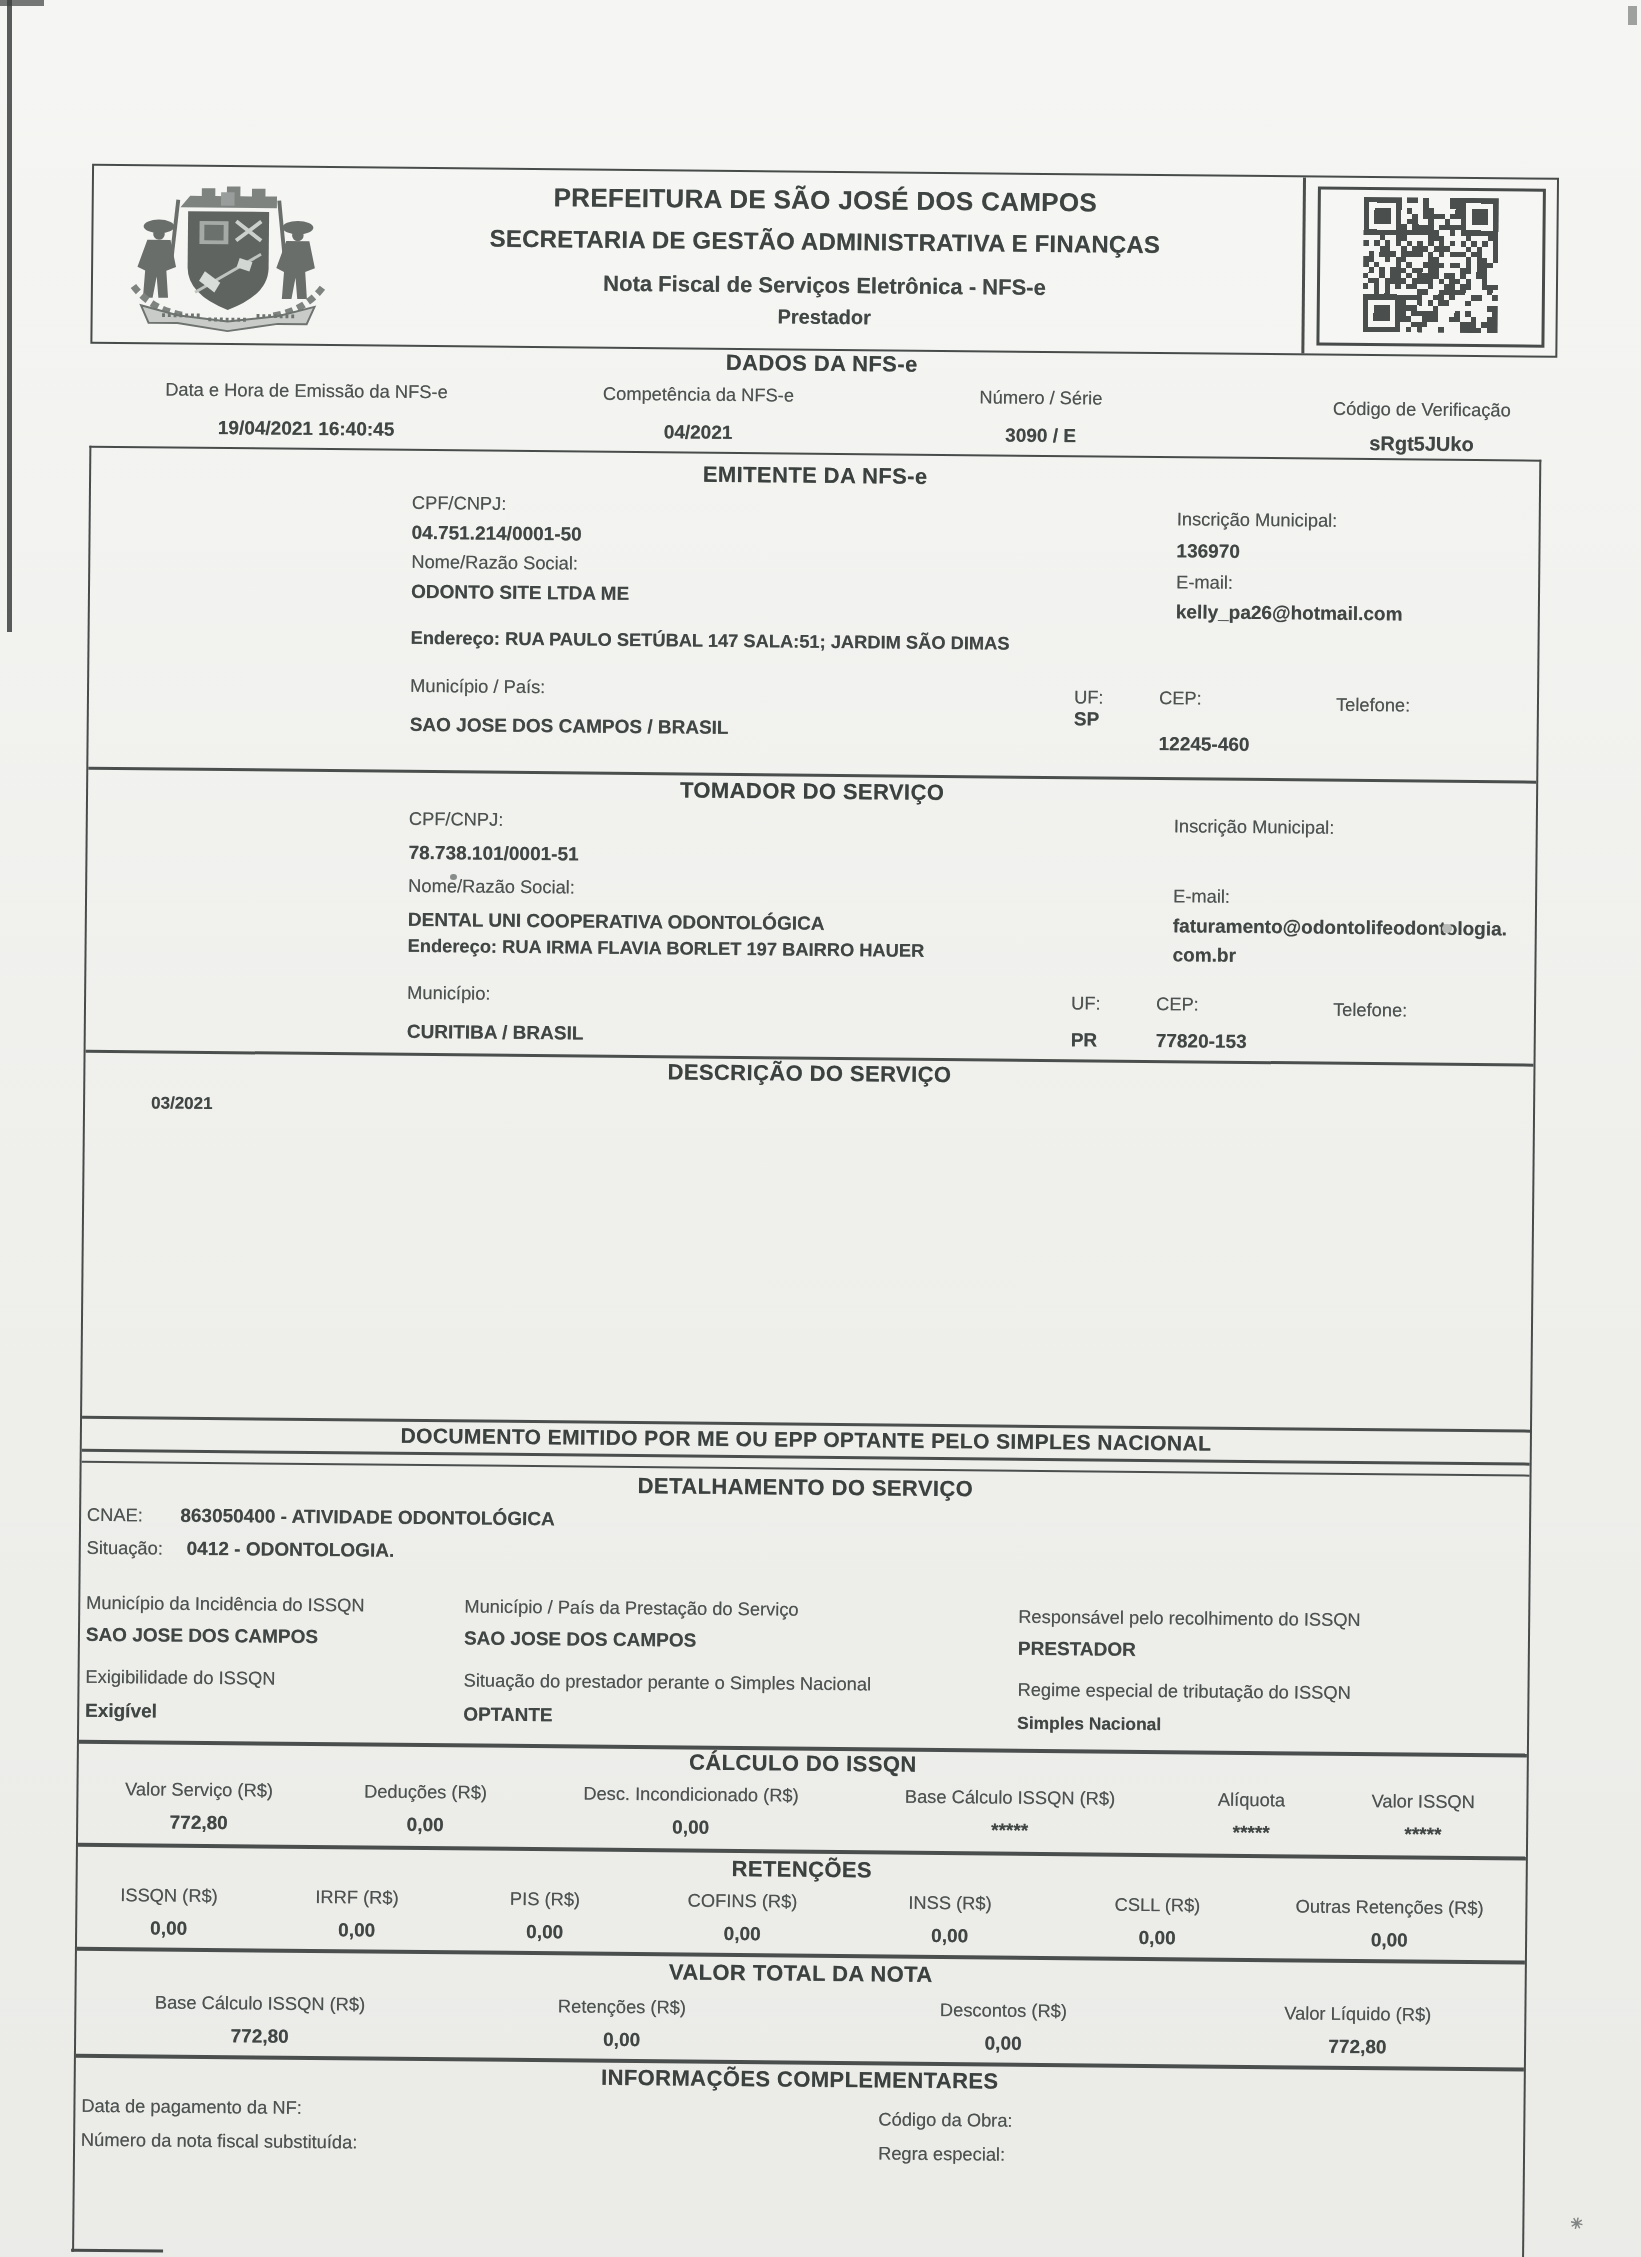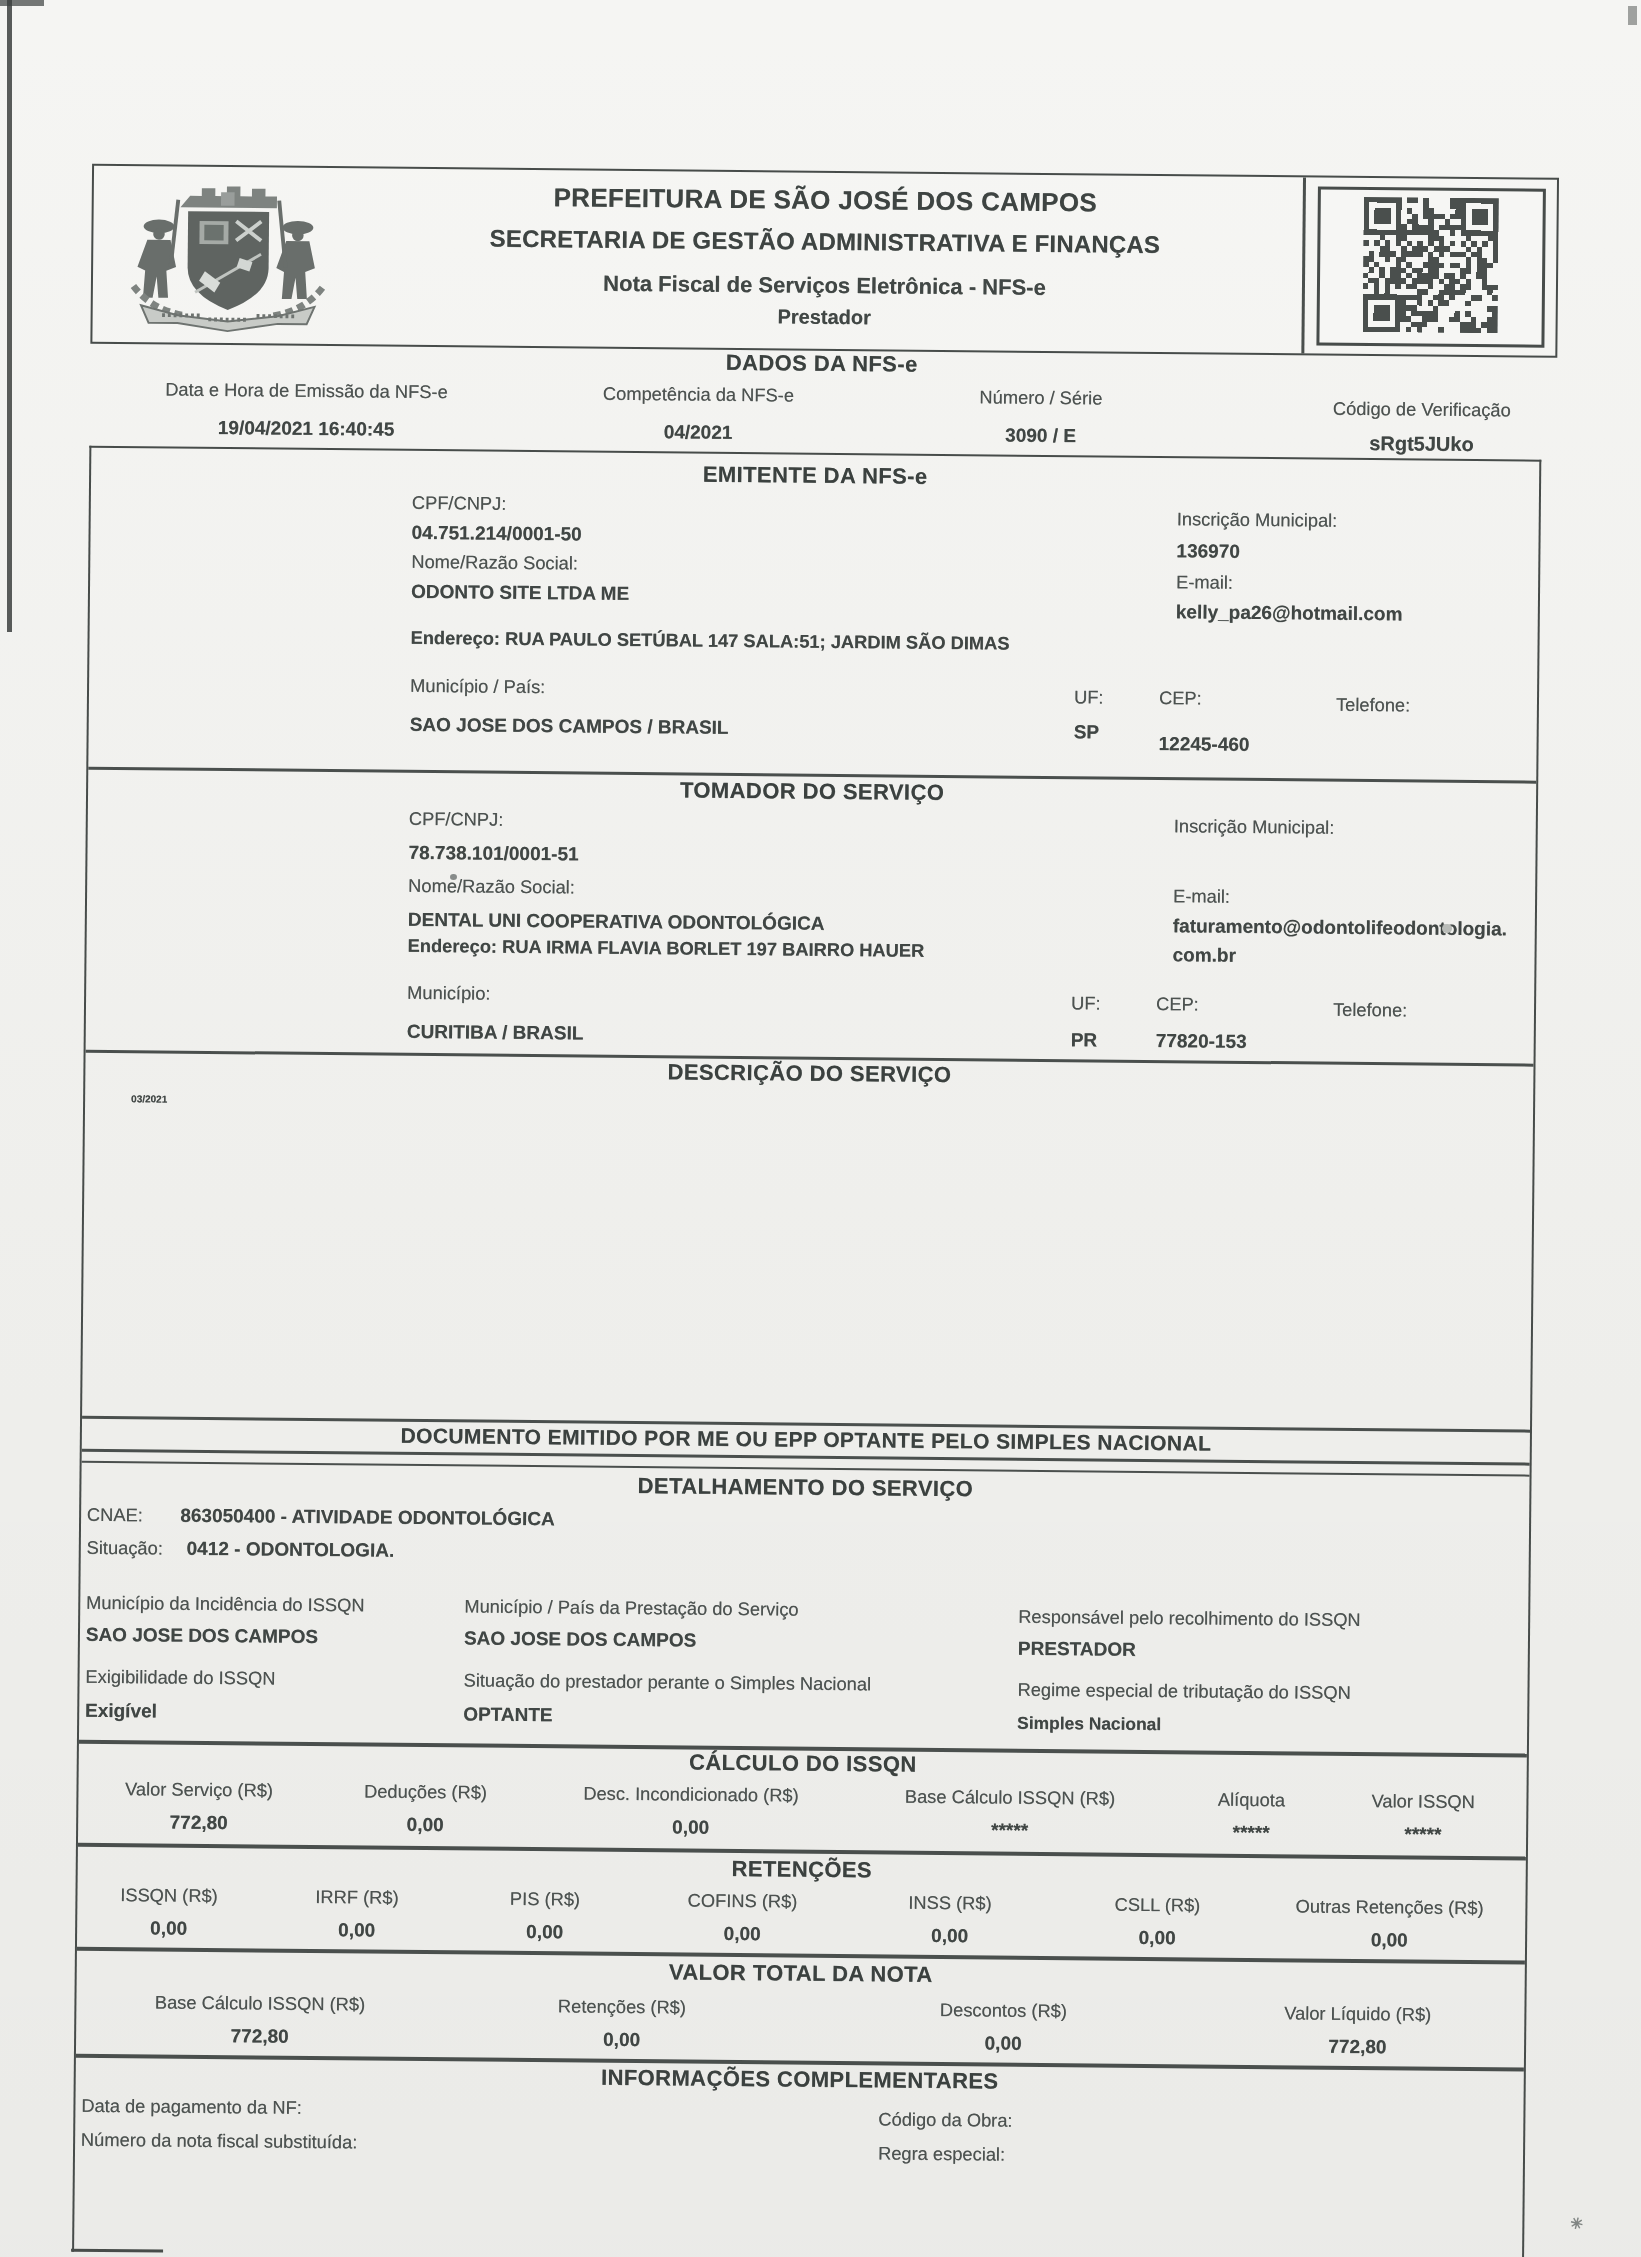--- a/index.html
+++ b/index.html
@@ -498,21 +498,21 @@
       <div class="val" style="margin-top:9.7px;">136970</div>
       <div class="lbl" style="margin-top:9.7px;">E-mail:</div>
       <div class="val" style="margin-top:7.7px;">kelly_pa26@hotmail.com</div>
     </div>
     <div class="abs txt" style="left:321px;top:224px;">
       <div class="lbl">Município / País:</div>
       <div class="val" style="margin-top:17.4px;">SAO JOSE DOS CAMPOS / BRASIL</div>
     </div>
     <div class="abs txt" style="left:985px;top:229px;">
       <div class="lbl">UF:</div>
-      <div class="val" style="margin-top:13px;">SP</div>
+      <div class="val" style="margin-top:0;">SP</div>
     </div>
     <div class="abs txt" style="left:1070px;top:229px;">
       <div class="lbl">CEP:</div>
       <div class="val" style="margin-top:24px;">12245-460</div>
     </div>
     <div class="abs txt" style="left:1247px;top:234px;">
       <div class="lbl">Telefone:</div>
       <div class="val"></div>
     </div>
 
@@ -545,21 +545,21 @@
       <div class="val" style="margin-top:15.4px;">77820-153</div>
     </div>
     <div class="abs txt" style="left:1247px;top:539px;">
       <div class="lbl">Telefone:</div>
       <div class="val"></div>
     </div>
 
     <div class="line" style="top:602px;"></div>
 
     <div class="abs hsec txt" style="left:0;right:0;top:606px;">DESCRIÇÃO DO SERVIÇO</div>
-    <div class="abs val txt" style="left:2px;top:645px;font-size:10px;padding-left:44px;">03/2021</div>
+    <div class="abs val txt" style="left:22px;top:645px;font-size:17px;padding-left:44px;">03/2021</div>
 
     <div class="line" style="top:968px;"></div>
 
     <div class="abs hsec txt" style="left:0;right:0;top:973px;font-size:21px;">DOCUMENTO EMITIDO POR ME OU EPP OPTANTE PELO SIMPLES NACIONAL</div>
     <div class="line" style="top:1001px;"></div>
     <div class="line" style="top:1013px;height:1.9px;"></div>
 
     <div class="abs hsec txt" style="left:0;right:0;top:1020px;">DETALHAMENTO DO SERVIÇO</div>
     <div class="abs txt" style="left:5.8px;top:1056px;">
       <span class="lbl">CNAE:</span>

